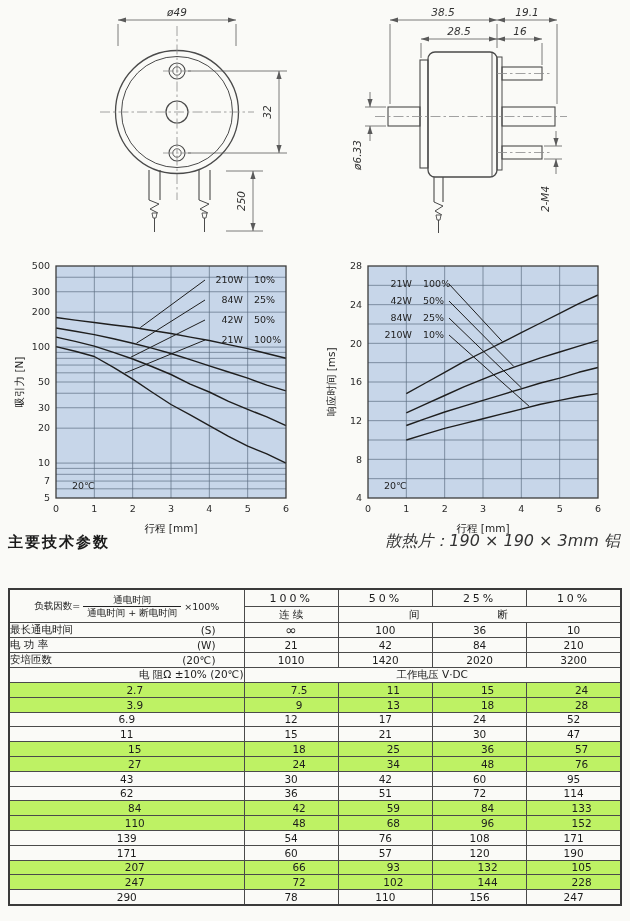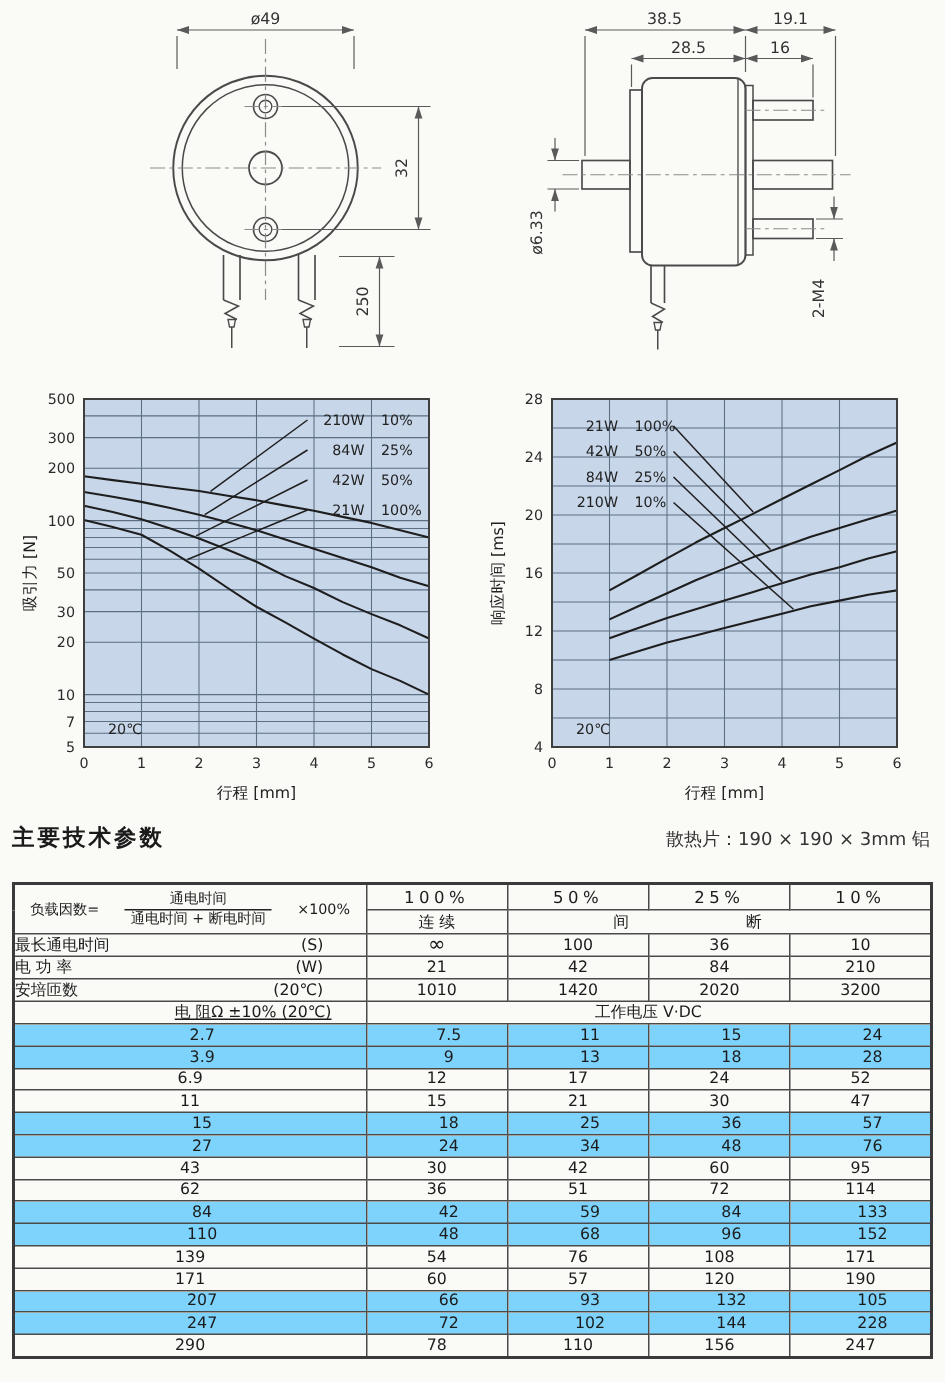--- a/index.html
+++ b/index.html
@@ -3,60 +3,60 @@
 <meta charset="utf-8">
 <style>
   html,body{margin:0;padding:0;}
   body{
     width:630px;height:921px;position:relative;overflow:hidden;
     background:#fafaf7;
     font-family:"DejaVu Sans",sans-serif;
     color:#222;
   }
   
-  #drawings{position:absolute;top:0;left:0;width:630px;height:258px;}
+  #drawings{position:absolute;top:0;left:0;width:630px;height:258px;font-style:italic;}
   #dwg-front,#dwg-side{position:absolute;top:0;height:258px;width:315px;}
   #dwg-front{left:0;}
   #dwg-side{left:315px;}
   .obj{stroke:#4a4a4a;fill:none;}
   .cl path{stroke:#8a8a8a;stroke-width:0.8;fill:none;stroke-dasharray:10 3 2.5 3;}
   .dim path{stroke:#5a5a5a;stroke-width:0.8;fill:none;}
   .ah{fill:#5a5a5a;stroke:none;}
   .dt{font-size:10.5px;fill:#333;text-anchor:middle;}
   
   #charts{position:absolute;top:258px;left:0;width:630px;height:292px;}
   #chart0,#chart1{position:absolute;top:0;width:300px;height:292px;}
   #chart0{left:8px;}
   #chart1{left:320px;}
   
-  #params-head{position:absolute;top:536px;left:0;width:630px;height:34px;
+  #params-head{position:absolute;top:520px;left:0;width:630px;height:34px;
     display:flex;justify-content:space-between;align-items:flex-end;
     box-sizing:border-box;padding:0 10px 2px 8px;}
   #params-title{font-size:15px;font-weight:bold;letter-spacing:2px;color:#1a1a1a;}
-  #heatsink-note{font-size:12px;color:#333;}
+  #heatsink-note{font-size:16px;color:#333;font-style:italic;}
   
   #table-wrap{position:absolute;top:588px;left:8px;width:614px;height:331px;}
   table{border-collapse:collapse;width:100%;table-layout:fixed;border:2px solid #3a3a3a;}
   td{border:1px solid #4a4a4a;text-align:center;padding:0;font-size:10.5px;
      color:#1c1c1c;white-space:nowrap;overflow:hidden;}
   tr.duty1 td{height:16px;}
   tr.duty2 td{height:15px;}
   tr.spec td{height:13px;}
   tr.res td{height:14px;}
   tr.data td{height:13.8px;font-size:10.5px;}
-  tr.data.shaded td{background:#7dd3fc;padding-left:16px;}
+  tr.data.shaded td{background:#bef264;padding-left:16px;}
   td.pct{font-size:11px;letter-spacing:3px;}
-  .formula{display:flex;align-items:center;justify-content:center;gap:17px;font-size:9.5px;}
+  .formula{display:flex;align-items:center;justify-content:center;gap:3px;font-size:9.5px;}
   .frac{display:inline-block;text-align:center;line-height:1.2;}
   .frac .num{display:block;border-bottom:1px solid #222;padding:0 4px;}
   .frac .den{display:block;padding:0 4px;text-align:right;}
   .spread{display:flex;justify-content:center;gap:78px;padding-right:42px;}
   .spec-label{display:flex;justify-content:space-between;align-items:center;
     padding-right:28px;}
-  .res-label{text-align:center;padding-left:84px;text-decoration:underline;}
+  .res-label{text-align:right;padding-left:84px;}
   td.inf{font-size:14px;line-height:10px;}
 </style>
 </head>
 <body>
 
 <div id="drawings">
 
   <svg id="dwg-front" viewBox="0 0 315 258">
     <g class="obj" stroke-width="1.3">
       <circle cx="177" cy="112" r="61.5"></circle>

